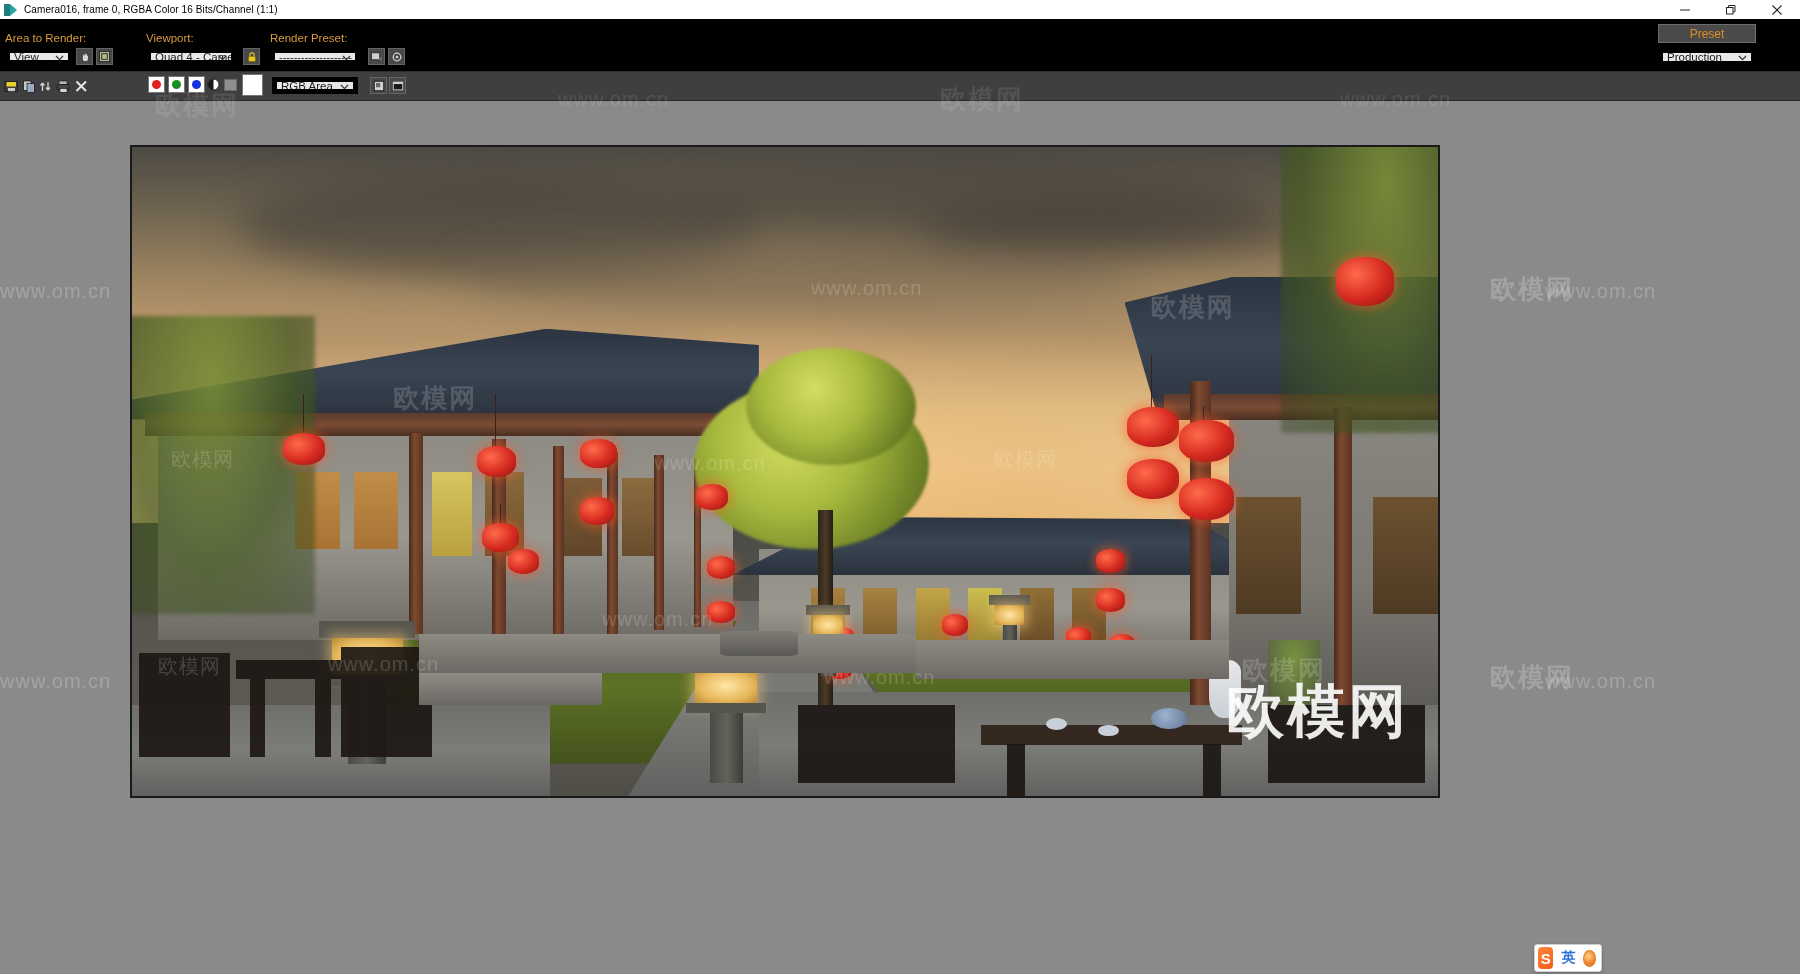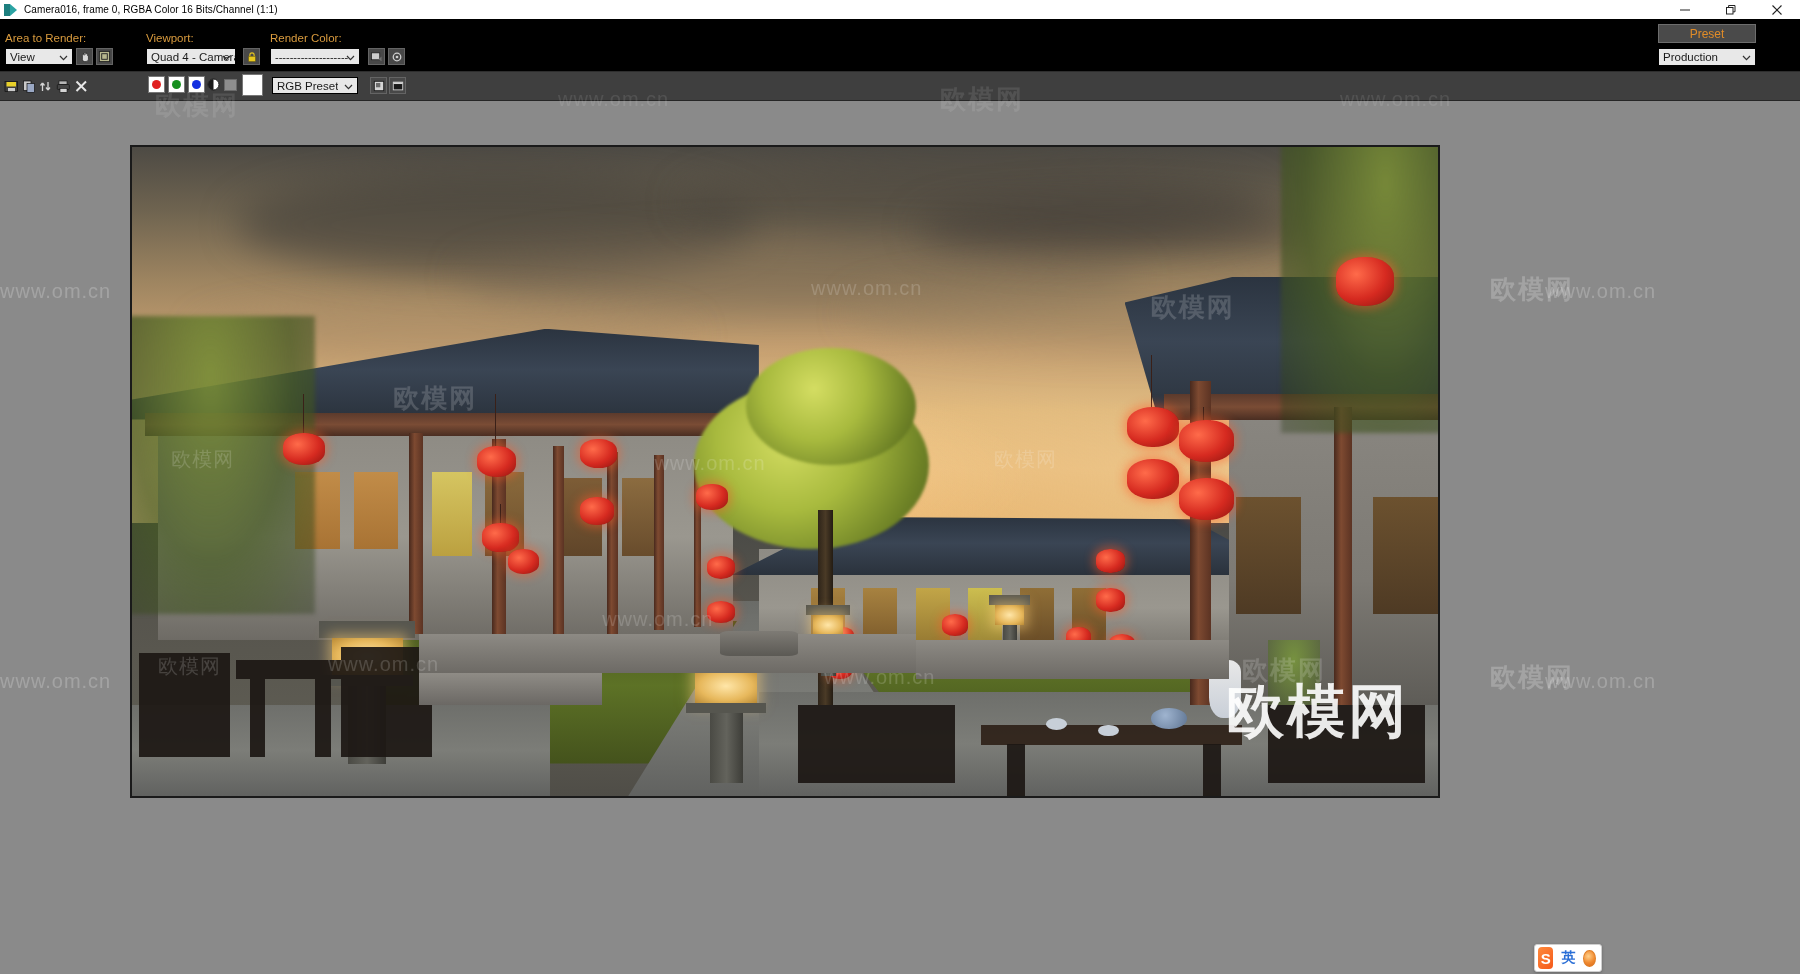--- a/index.html
+++ b/index.html
@@ -75,21 +75,21 @@
   .tb-label {
     color: #d99b3e;
     font-size: 11.5px;
     position: absolute;
     top: 13px;
     white-space: nowrap;
   }
   .combo {
     position: absolute;
     background: #e8e8e8;
-    border: 1px solid #000000;
+    border: 5px solid #000000;
     color: #1a1a1a;
     font-size: 11.5px;
     display: flex;
     align-items: center;
     padding-left: 4px;
     box-sizing: border-box;
     overflow: hidden;
     white-space: nowrap;
     cursor: default;
   }
@@ -387,21 +387,21 @@
         </svg>
     </span>
   </span>
   <span class="iconbtn" style="left:243px; top:29px; width:17px; height:17px;">
     <svg width="12" height="12" viewBox="0 0 14 14">
       <path d="M4.5 6.5 L4.5 4.6 Q4.5 2.2 7 2.2 Q9.5 2.2 9.5 4.6 L9.5 6.5" fill="none" stroke="#e0c020" stroke-width="1.3"></path>
       <rect x="3.2" y="6.3" width="7.6" height="5.8" fill="#e8c81f" stroke="#7d6a08" stroke-width="0.6"></rect>
     </svg>
   </span>
 
-  <span class="tb-label" style="left:270px;">Render Color:</span>
+  <span class="tb-label" style="left:270px;">Render Preset:</span>
   <span class="combo" style="left:270px; top:29px; width:90px; height:17px;">
     <span class="ctext" style="font-size:11px;">--------------------</span>
     <span class="caret">
       <svg width="9" height="6" viewBox="0 0 9 6">
           <polyline points="1,1 4.5,4.6 8,1" fill="none" stroke="#333" stroke-width="1.2"></polyline>
         </svg>
     </span>
   </span>
   <span class="iconbtn" style="left:368px; top:29px; width:17px; height:17px;">
     <svg width="13" height="12" viewBox="0 0 14 13">
@@ -476,21 +476,21 @@
 <span style="position:absolute; left:206px; top:77px; width:15px; height:15px;">
   <svg width="15" height="15" viewBox="0 0 15 15">
     <circle cx="7.5" cy="7.5" r="5.5" fill="#ffffff" stroke="#1a1a1a" stroke-width="1"></circle>
     <path d="M7.5 2 A5.5 5.5 0 0 0 7.5 13 Z" fill="#1a1a1a"></path>
   </svg>
 </span>
 <span style="position:absolute; left:224px; top:79px; width:13px; height:12px; background:#8e8e8e; border:1px solid #6a6a6a; box-sizing:border-box;"></span>
 <span style="position:absolute; left:242px; top:74px; width:21px; height:22px; background:#ffffff; border:1px solid #777; box-sizing:border-box;"></span>
 
 <span class="combo" style="left:272px; top:77px; width:86px; height:17px;">
-  <span class="ctext">RGB Preset</span>
+  <span class="ctext">RGB Area</span>
   <span class="caret">
     <svg width="9" height="6" viewBox="0 0 9 6">
         <polyline points="1,1 4.5,4.6 8,1" fill="none" stroke="#333" stroke-width="1.2"></polyline>
       </svg>
   </span>
 </span>
 <span class="iconbtn" style="left:370px; top:77px; width:17px; height:17px;">
   <svg width="12" height="12" viewBox="0 0 14 14">
     <rect x="1.5" y="1.5" width="11" height="11" fill="#d4d4d4" stroke="#1a1a1a" stroke-width="1"></rect>
     <rect x="3.5" y="3.5" width="5" height="5" fill="#6a6a6a"></rect>

